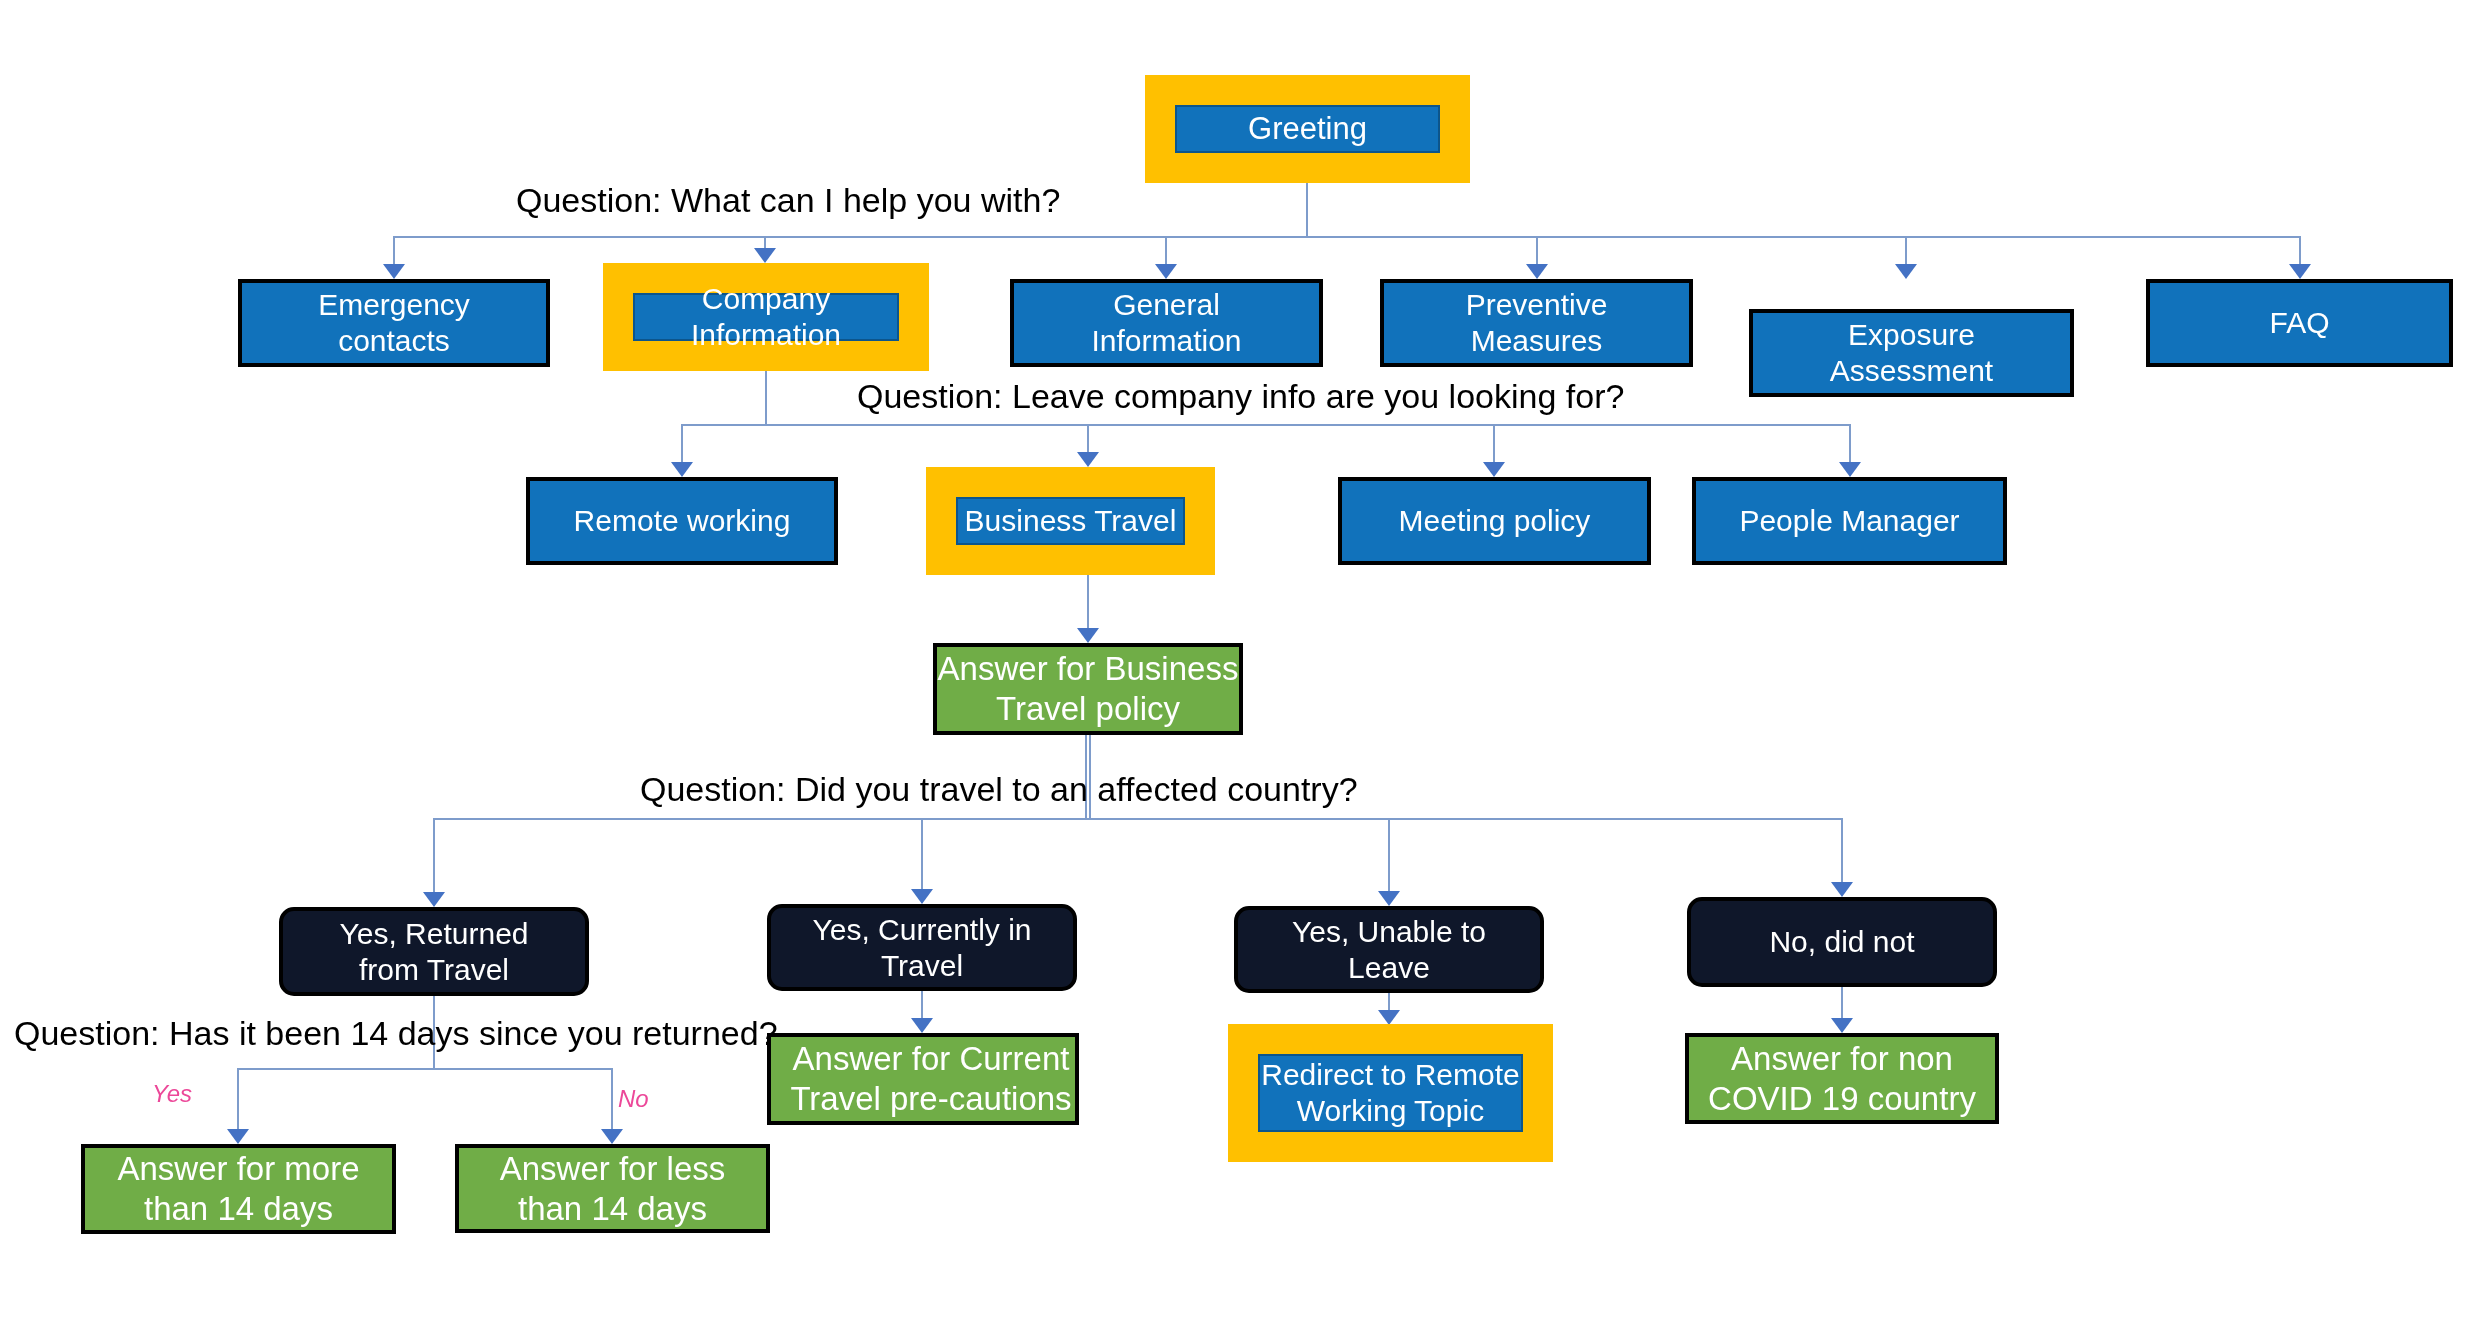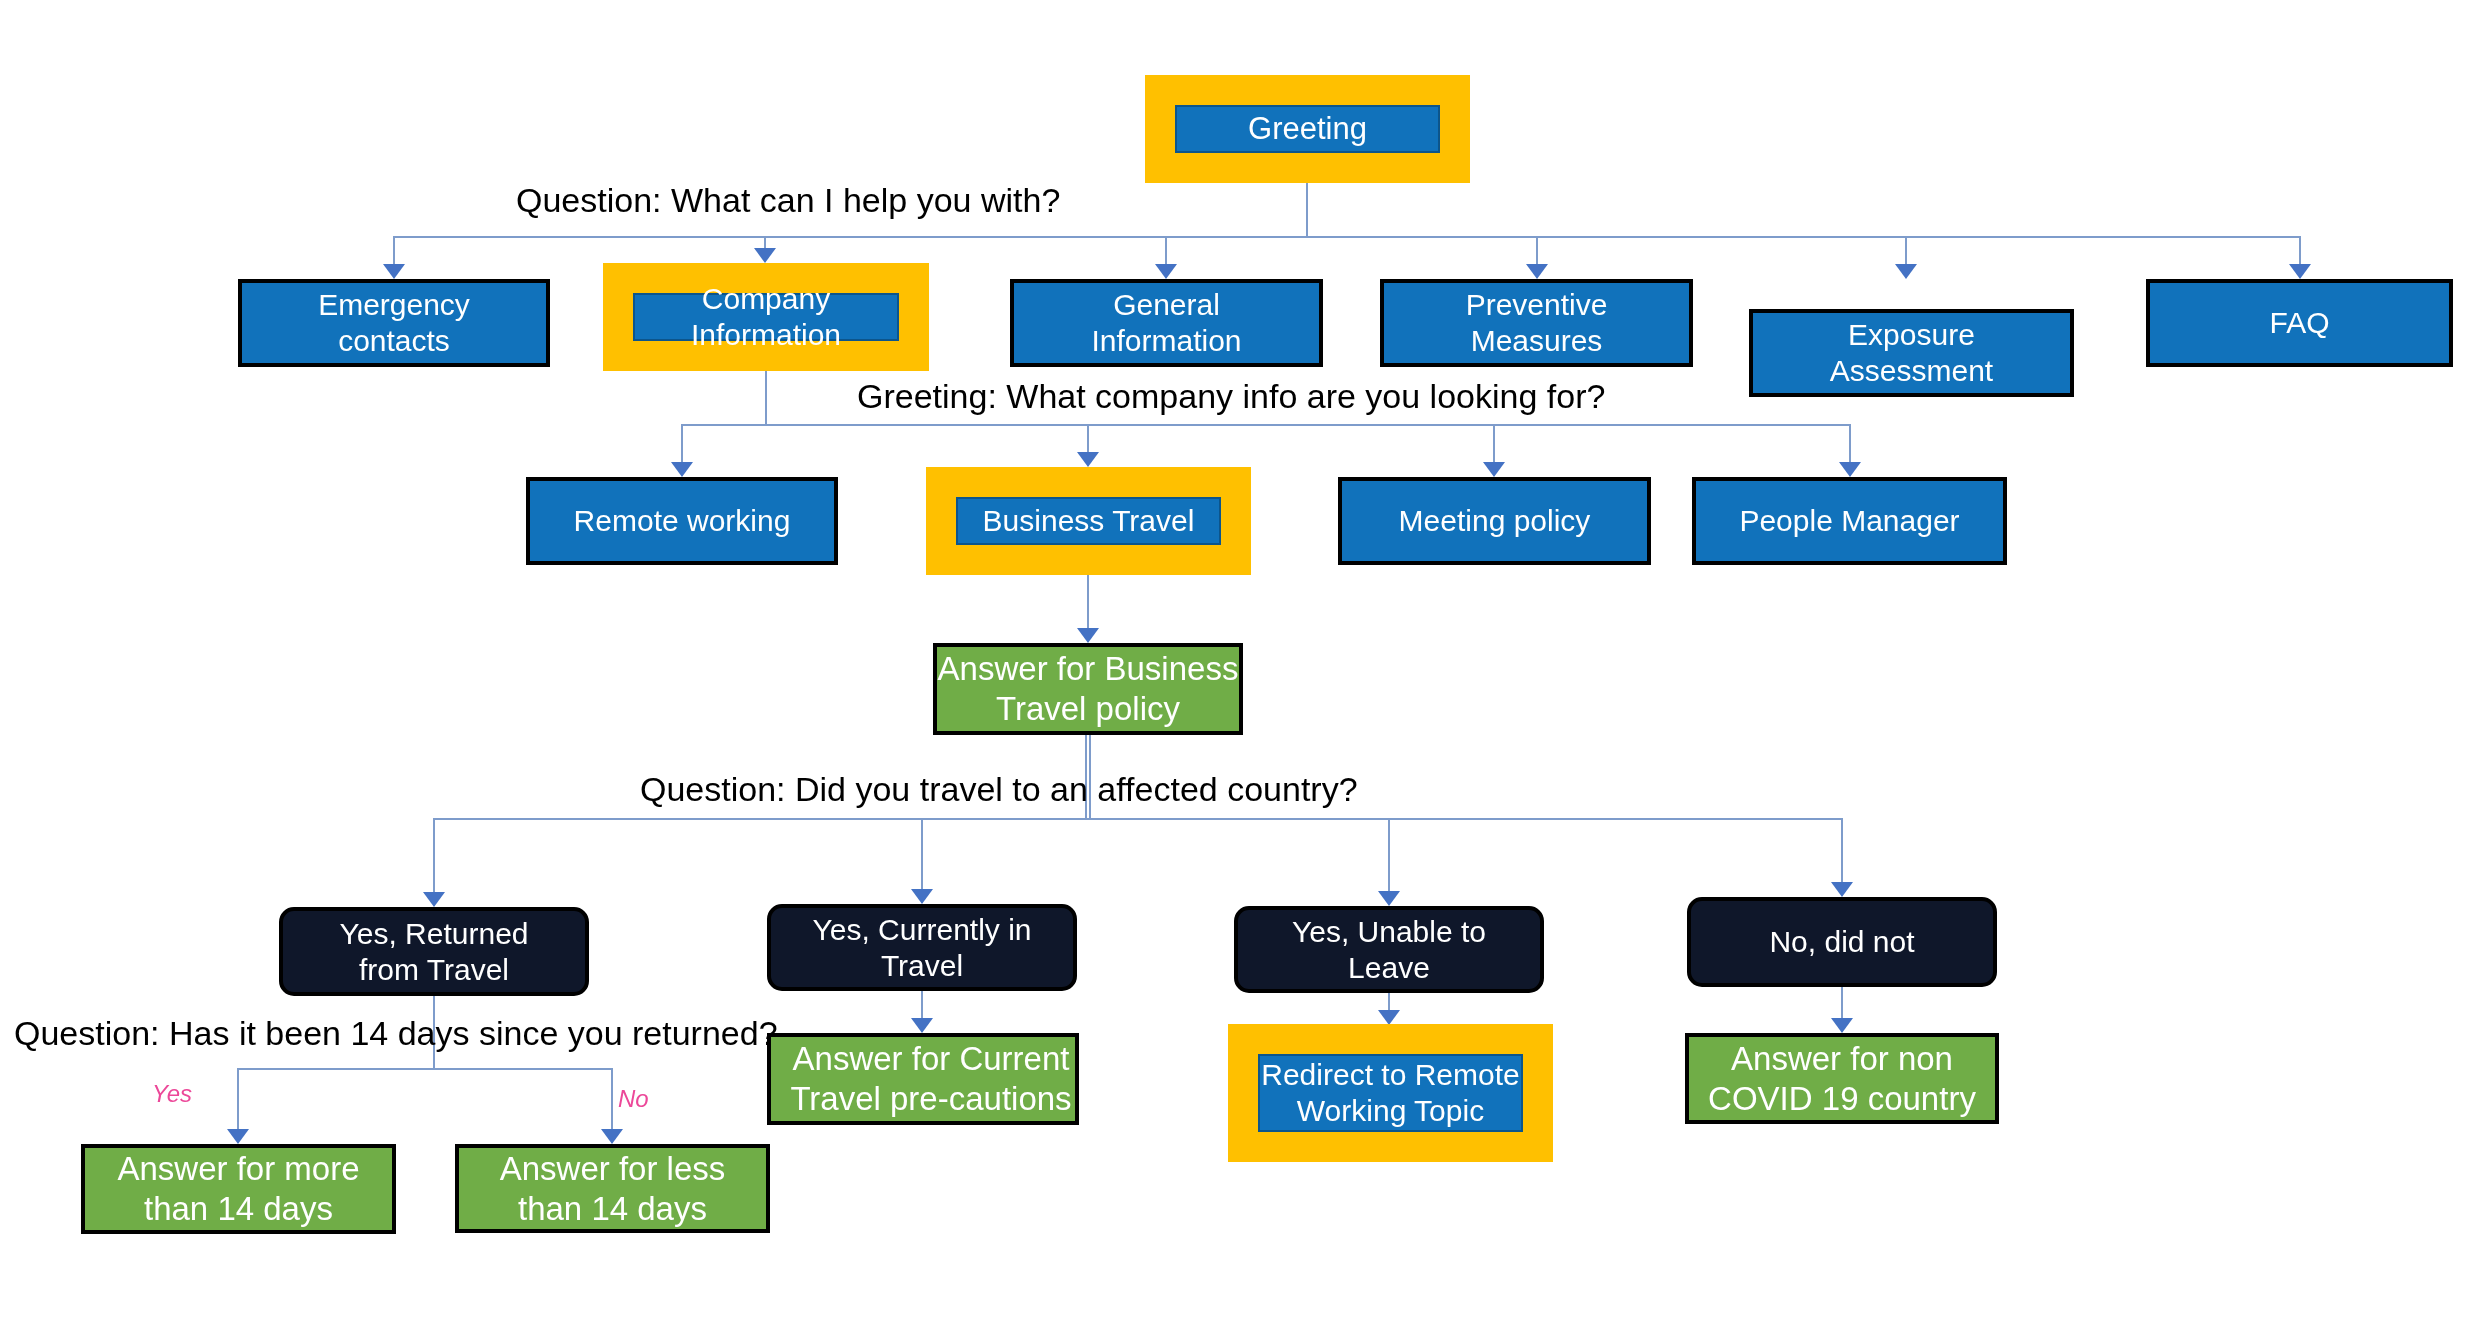--- a/index.html
+++ b/index.html
@@ -88,21 +88,21 @@
   <div class="arrow" style="left:601px;top:1129px;"></div>
 
   <div class="vline" style="left:921px;top:991px;height:27px;"></div>
   <div class="arrow" style="left:911px;top:1018px;"></div>
   <div class="vline" style="left:1388px;top:993px;height:17px;"></div>
   <div class="arrow" style="left:1378px;top:1010px;"></div>
   <div class="vline" style="left:1841px;top:987px;height:31px;"></div>
   <div class="arrow" style="left:1831px;top:1018px;"></div>
 
   <div class="qtext" style="left:516px;top:183px;">Question: What can I help you with?</div>
-  <div class="qtext" style="left:857px;top:379px;">Greeting: What company info are you looking for?</div>
+  <div class="qtext" style="left:857px;top:379px;">Question: Leave company info are you looking for?</div>
   <div class="qtext" style="left:640px;top:772px;">Question: Did you travel to an affected country?</div>
   <div class="qtext" style="left:14px;top:1016px;">Question: Has it been 14 days since you returned?</div>
   <div class="branch-label" style="left:152px;top:1080px;">Yes</div>
   <div class="branch-label" style="left:618px;top:1085px;">No</div>
 
   <div class="ring" style="left:1145px;top:75px;width:325px;height:108px;">
     <div class="inner" style="font-size:31px;">Greeting</div>
   </div>
 
   <div class="box blue" style="left:238px;top:279px;width:312px;height:88px;">Emergency
@@ -113,21 +113,21 @@
   </div>
   <div class="box blue" style="left:1010px;top:279px;width:313px;height:88px;">General
 Information</div>
   <div class="box blue" style="left:1380px;top:279px;width:313px;height:88px;">Preventive
 Measures</div>
   <div class="box blue" style="left:1749px;top:279px;width:325px;height:88px;margin-top:30px;">Exposure
 Assessment</div>
   <div class="box blue" style="left:2146px;top:279px;width:307px;height:88px;">FAQ</div>
 
   <div class="box blue" style="left:526px;top:477px;width:312px;height:88px;">Remote working</div>
-  <div class="ring" style="left:926px;top:467px;width:325px;height:108px;">
+  <div class="ring" style="left:926px;top:467px;width:289px;height:108px;">
     <div class="inner">Business Travel</div>
   </div>
   <div class="box blue" style="left:1338px;top:477px;width:313px;height:88px;">Meeting policy</div>
   <div class="box blue" style="left:1692px;top:477px;width:315px;height:88px;">People Manager</div>
 
   <div class="box green" style="left:933px;top:643px;width:310px;height:92px;">Answer for Business
 Travel policy</div>
 
   <div class="box orange" style="left:279px;top:907px;width:310px;height:89px;">Yes, Returned
 from Travel</div>

